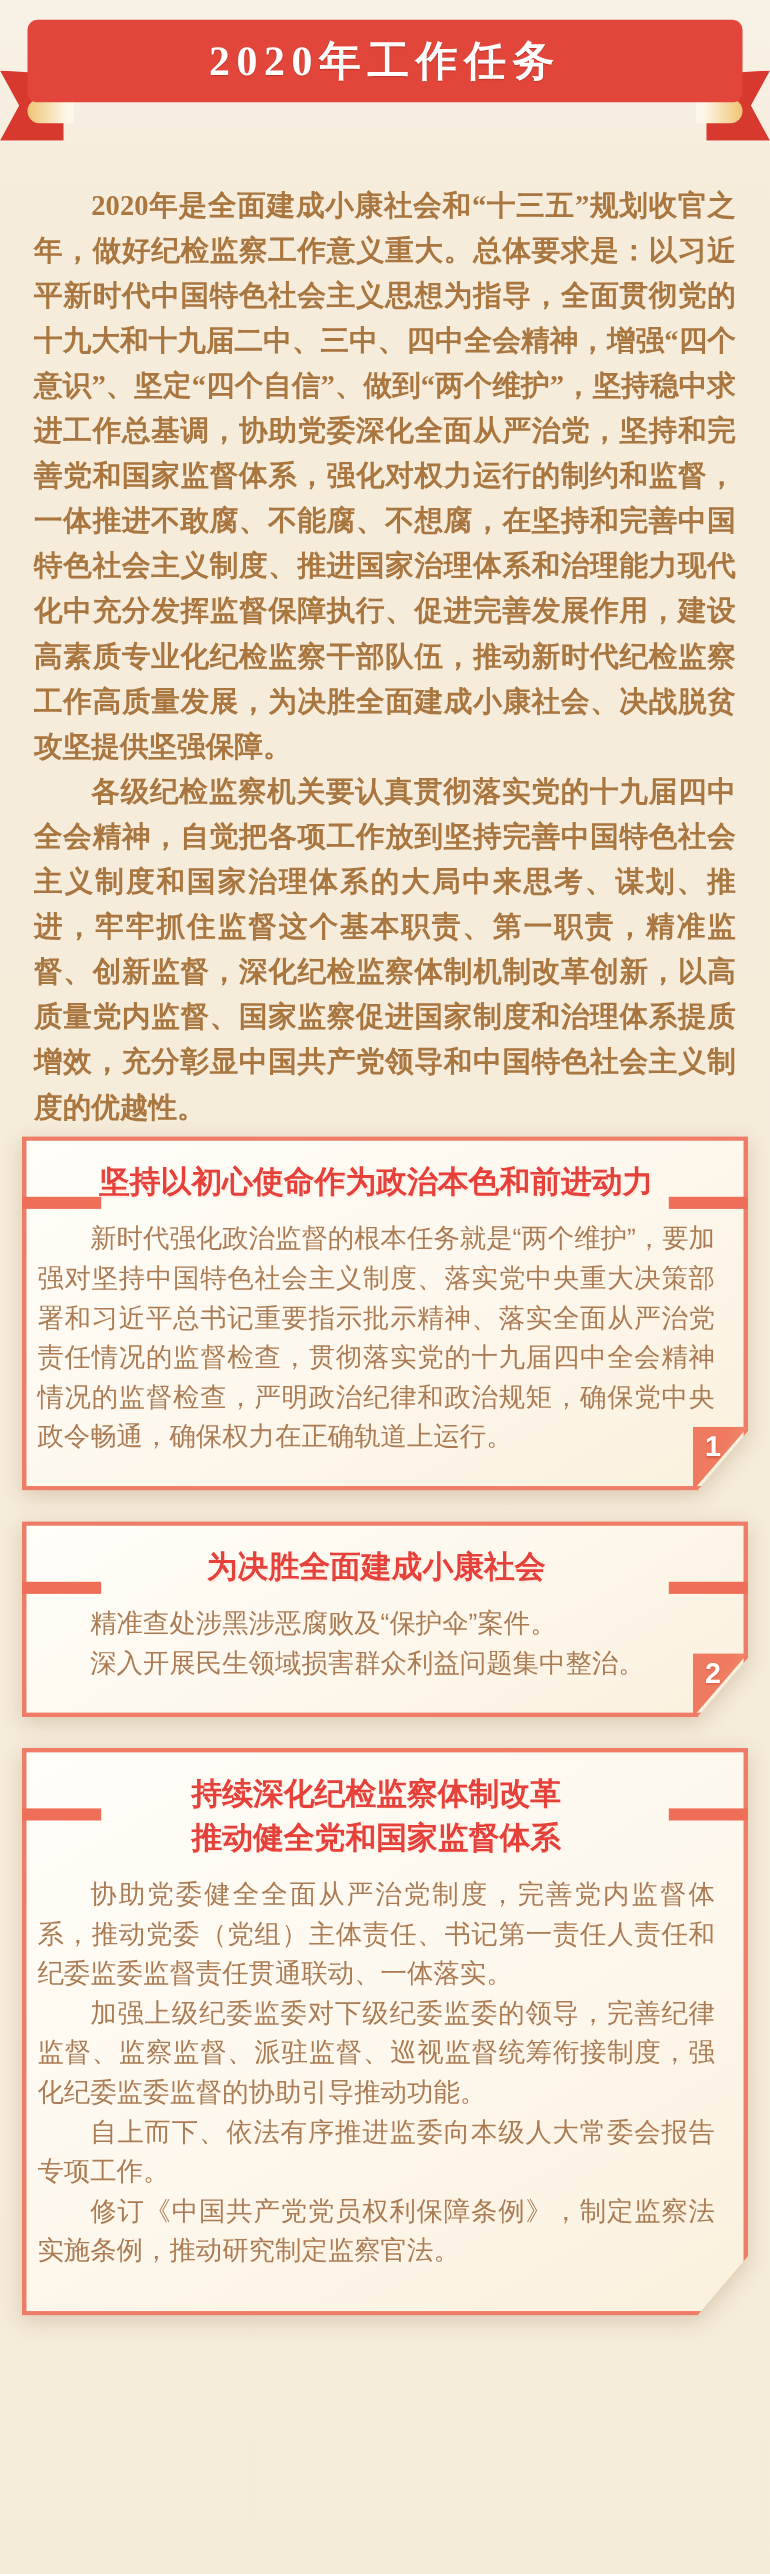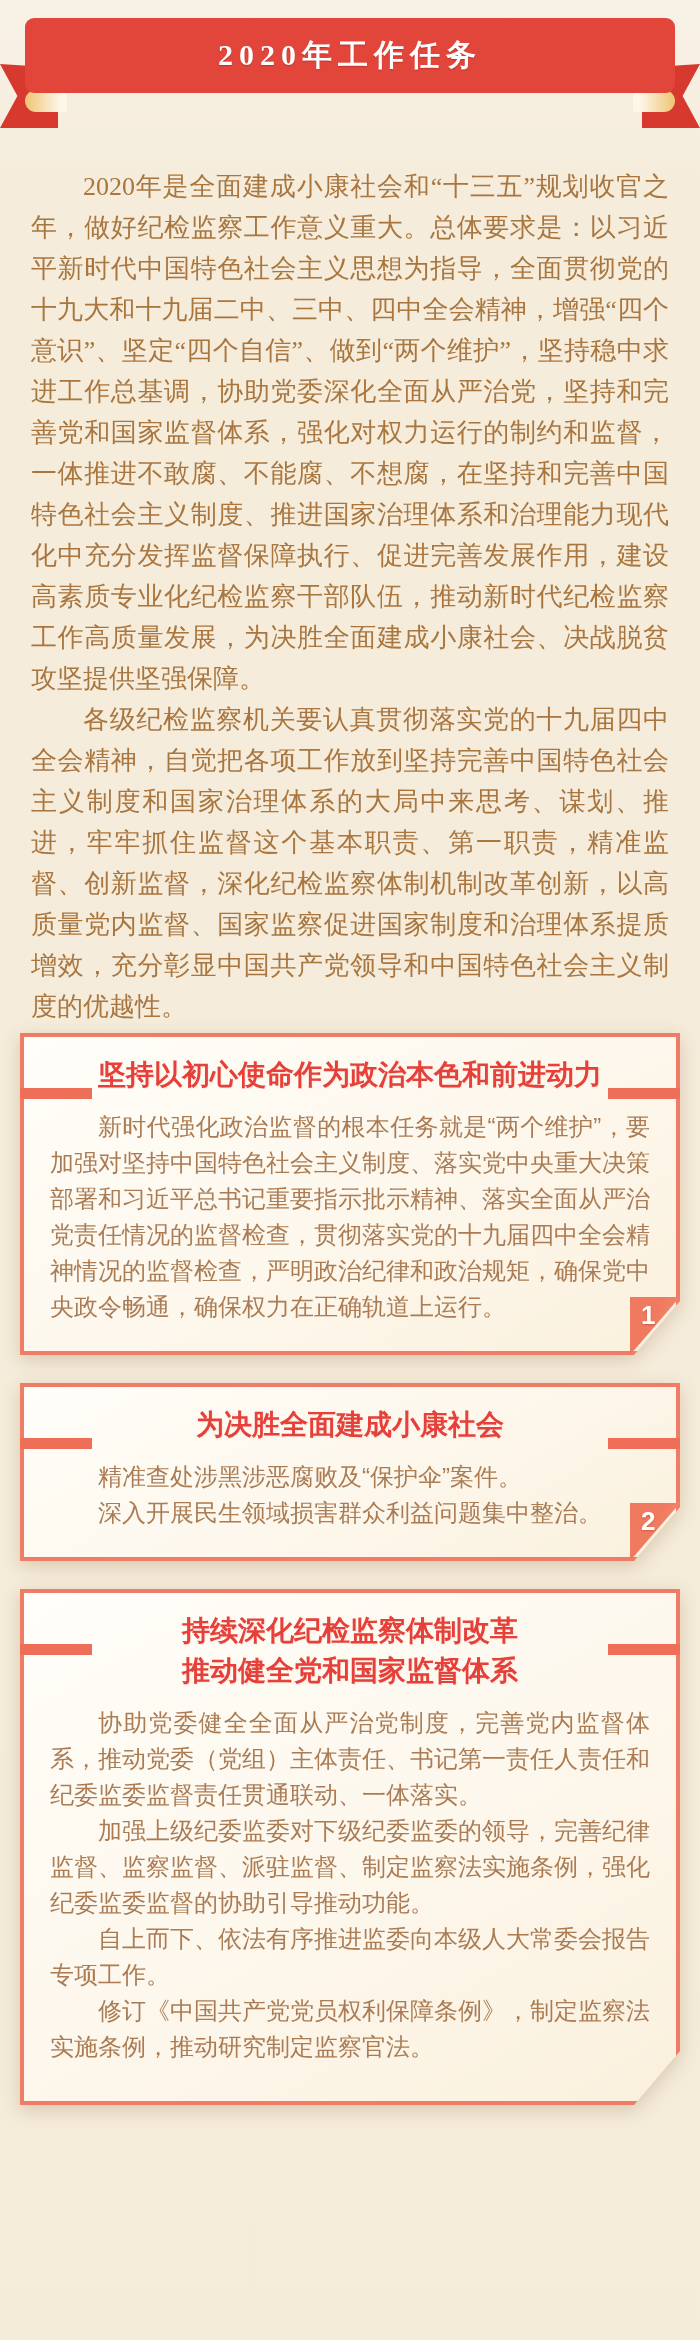--- a/index.html
+++ b/index.html
@@ -10,43 +10,43 @@
   }
   
   .ribbon{position:relative;height:130px;}
   .ribbon-band{
     position:absolute;left:25px;right:25px;top:18px;height:75px;
     background:#e2453a;border-radius:9px;z-index:3;
     display:flex;align-items:center;justify-content:center;
   }
   .ribbon-title{
     color:#ffffff;font-family:"Liberation Serif",serif;font-weight:bold;
-    font-size:30px;letter-spacing:6px;text-shadow:0 1px 1px rgba(120,20,10,.35);
+    font-size:38px;letter-spacing:6px;text-shadow:0 1px 1px rgba(120,20,10,.35);
   }
   .tail{position:absolute;top:64px;width:58px;height:64px;background:#d8392e;z-index:1;}
   .tail-left{left:0;clip-path:polygon(0% 0%,100% 6%,100% 100%,0% 100%,30% 50%);}
   .tail-right{right:0;clip-path:polygon(0% 6%,100% 0%,70% 50%,100% 100%,0% 100%);}
   .curl{position:absolute;top:90px;width:42px;height:22px;z-index:2;}
   .curl-left{left:25px;border-radius:12px 0 0 12px;background:linear-gradient(90deg,#efc473,#fdf7ea 85%);}
   .curl-right{right:25px;border-radius:0 12px 12px 0;background:linear-gradient(270deg,#efc473,#fdf7ea 85%);}
   
   .intro{margin:36px 31px 0 31px;}
   .intro p{
     margin:0;text-indent:2em;text-align:justify;
-    font-family:"Liberation Serif",serif;font-weight:normal;
+    font-family:"Liberation Serif",serif;font-weight:bold;
     font-size:26px;line-height:41px;color:#a9763f;
   }
   
   .card-wrap{filter:drop-shadow(0 5px 9px rgba(187,158,124,.45));}
   .cw1{margin-top:6px;}
   .cw2,.cw3{margin-top:28px;}
   .card{
     position:relative;margin:0 20px;border:4px solid #ef7c66;
     background:linear-gradient(150deg,#fffef9 0%,#fdf7ec 55%,#faf0dd 100%);
-    padding:18px 26px 26px 26px;
+    padding:18px 26px 26px 10px;
     clip-path:polygon(0 0,100% 0,100% calc(100% - 54px),calc(100% - 46px) 100%,0 100%);
   }
   .cw3 .card{padding-bottom:36px;}
   .card-title{position:relative;text-align:center;margin-bottom:14px;}
   .card-title div{
     color:#e6403a;font-weight:bold;font-size:28px;line-height:40px;
     text-shadow:1px 1px 0 rgba(255,235,225,.9);
   }
   .bar{position:absolute;top:51px;width:72px;height:11px;background:#ee6e58;z-index:2;}
   .bar-left{left:-4px;}
@@ -119,19 +119,19 @@
 <div class="card-wrap cw3">
   <section class="card">
     <div class="bar bar-left"></div>
     <div class="bar bar-right"></div>
     <div class="card-title">
       <div>持续深化纪检监察体制改革</div>
       <div>推动健全党和国家监督体系</div>
     </div>
     <div class="card-body">
       <p>协助党委健全全面从严治党制度，完善党内监督体系，推动党委（党组）主体责任、书记第一责任人责任和纪委监委监督责任贯通联动、一体落实。</p>
-      <p>加强上级纪委监委对下级纪委监委的领导，完善纪律监督、监察监督、派驻监督、制定监察法实施条例，强化纪委监委监督的协助引导推动功能。</p>
+      <p>加强上级纪委监委对下级纪委监委的领导，完善纪律监督、监察监督、派驻监督、巡视监督统筹衔接制度，强化纪委监委监督的协助引导推动功能。</p>
       <p>自上而下、依法有序推进监委向本级人大常委会报告专项工作。</p>
       <p>修订《中国共产党党员权利保障条例》，制定监察法实施条例，推动研究制定监察官法。</p>
     </div>
 
   </section>
 </div>
 
 </body></html>

